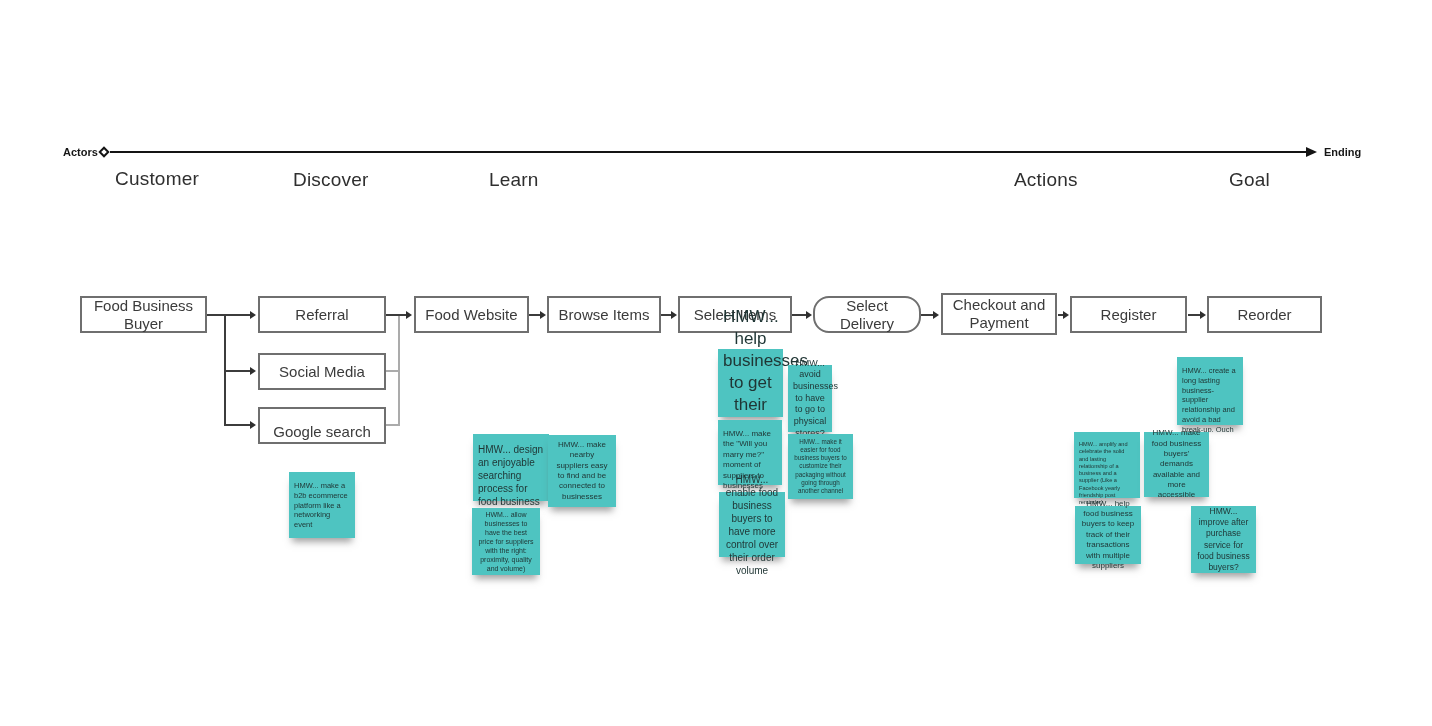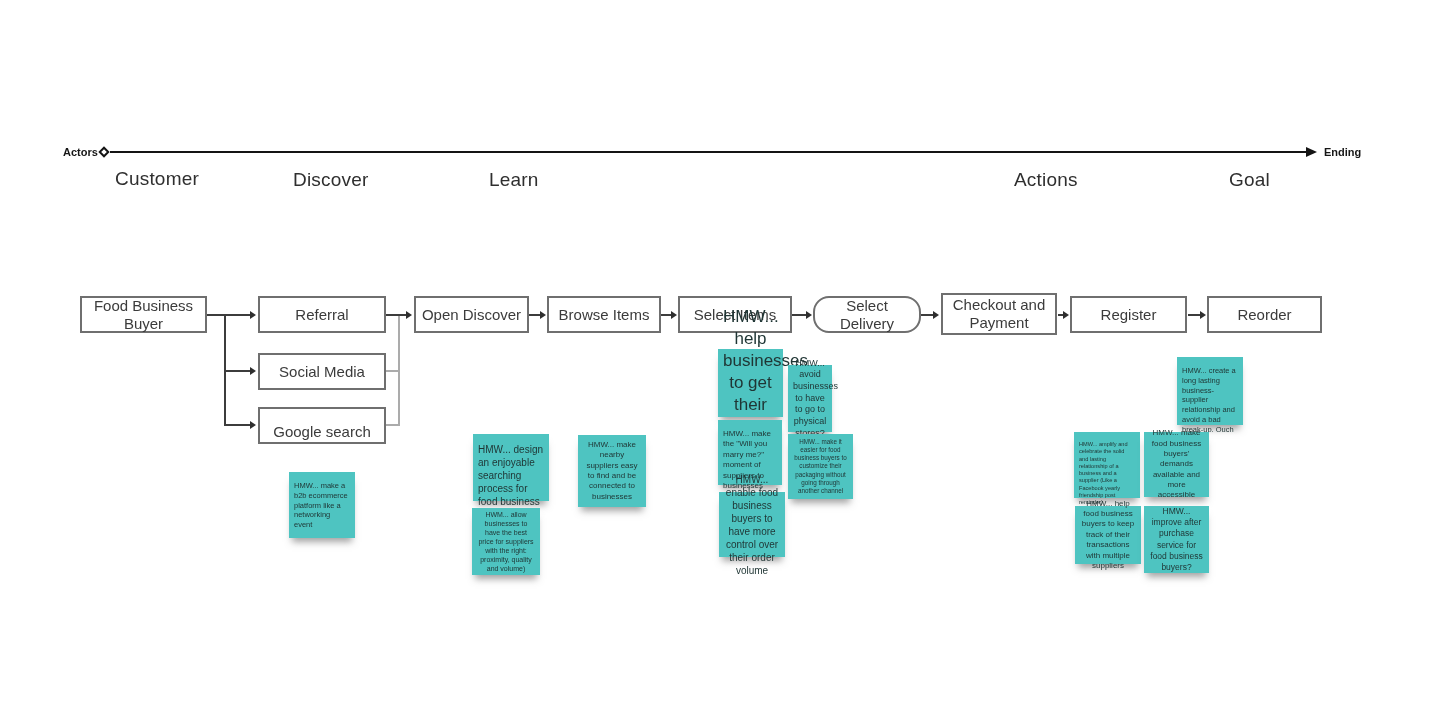--- a/index.html
+++ b/index.html
@@ -84,21 +84,21 @@
   <div class="box" style="left:258px;top:296px;width:128px;height:37px;">
     <span>Referral</span>
   </div>
   <div class="box" style="left:258px;top:353px;width:128px;height:37px;">
     <span>Social Media</span>
   </div>
   <div class="box" style="left:258px;top:407px;width:128px;height:37px;align-items:flex-end;">
     <span>Google search</span>
   </div>
   <div class="box" style="left:414px;top:296px;width:115px;height:37px;">
-    <span>Open Discover</span>
+    <span>Food Website</span>
   </div>
   <div class="box" style="left:678px;top:296px;width:114px;height:37px;">
     <span>Select Items</span>
   </div>
   <div class="box" style="left:547px;top:296px;width:114px;height:37px;">
     <span>Browse Items</span>
   </div>
   <div class="box" style="left:813px;top:296px;width:108px;height:37px;border-radius:16px;">
     <span>Select Delivery</span>
   </div>
@@ -108,28 +108,28 @@
   <div class="box" style="left:1070px;top:296px;width:117px;height:37px;">
     <span>Register</span>
   </div>
   <div class="box" style="left:1207px;top:296px;width:115px;height:37px;">
     <span>Reorder</span>
   </div>
 
   <div class="note nl" style="left:289px;top:472px;width:66px;height:66px;font-size:7.5px;">HMW... make a b2b ecommerce platform like a networking event</div>
 
   <div class="note nl" style="left:473px;top:434px;width:76px;height:67px;font-size:10px;">HMW... design an enjoyable searching process for food business buyers</div>
-  <div class="note nc" style="left:548px;top:435px;width:68px;height:72px;font-size:8px;margin-left:30px;">HMW... make nearby suppliers easy to find and be connected to businesses</div>
+  <div class="note nc" style="left:548px;top:435px;width:68px;height:72px;font-size:8px;">HMW... make nearby suppliers easy to find and be connected to businesses</div>
   <div class="note nc" style="left:472px;top:508px;width:68px;height:67px;font-size:7px;">HWM... allow businesses to have the best price for suppliers with the right: proximity, quality and volume)</div>
 
   <div class="note nc" style="left:718px;top:349px;width:65px;height:68px;font-size:17px;">HMW... help businesses to get their needs faster</div>
   <div class="note nc" style="left:788px;top:365px;width:44px;height:67px;font-size:9px;">HMW... avoid businesses to have to go to physical stores?</div>
   <div class="note nl" style="left:718px;top:420px;width:64px;height:65px;font-size:8px;">HMW... make the "Will you marry me?" moment of suppliers to businesses</div>
   <div class="note nc" style="left:788px;top:434px;width:65px;height:65px;font-size:6.3px;">HMW... make it easier for food business buyers to customize their packaging without going through another channel</div>
   <div class="note nc" style="left:719px;top:492px;width:66px;height:65px;font-size:10px;">HMW... enable food business buyers to have more control over their order volume</div>
 
   <div class="note nl" style="left:1144px;top:357px;width:66px;height:68px;font-size:7.5px;margin-left:33px;">HMW... create a long lasting business-supplier relationship and avoid a bad break-up. Ouch</div>
   <div class="note nl" style="left:1074px;top:432px;width:66px;height:66px;font-size:5.6px;">HMW... amplify and celebrate the solid and lasting relationship of a business and a supplier (Like a Facebook yearly friendship post reminder)</div>
   <div class="note nc" style="left:1144px;top:432px;width:65px;height:65px;font-size:8px;">HMW... make food business buyers' demands available and more accessible</div>
   <div class="note nc" style="left:1075px;top:506px;width:66px;height:58px;font-size:8px;text-align:center;">HMW... help food business buyers to keep track of their transactions with multiple suppliers</div>
-  <div class="note nc" style="left:1144px;top:506px;width:65px;height:67px;font-size:8.5px;">HMW... improve after purchase service for food business buyers?</div>
+  <div class="note nc" style="left:1191px;top:506px;width:65px;height:67px;font-size:8.5px;">HMW... improve after purchase service for food business buyers?</div>
 
 </div>
 
 </body></html>

